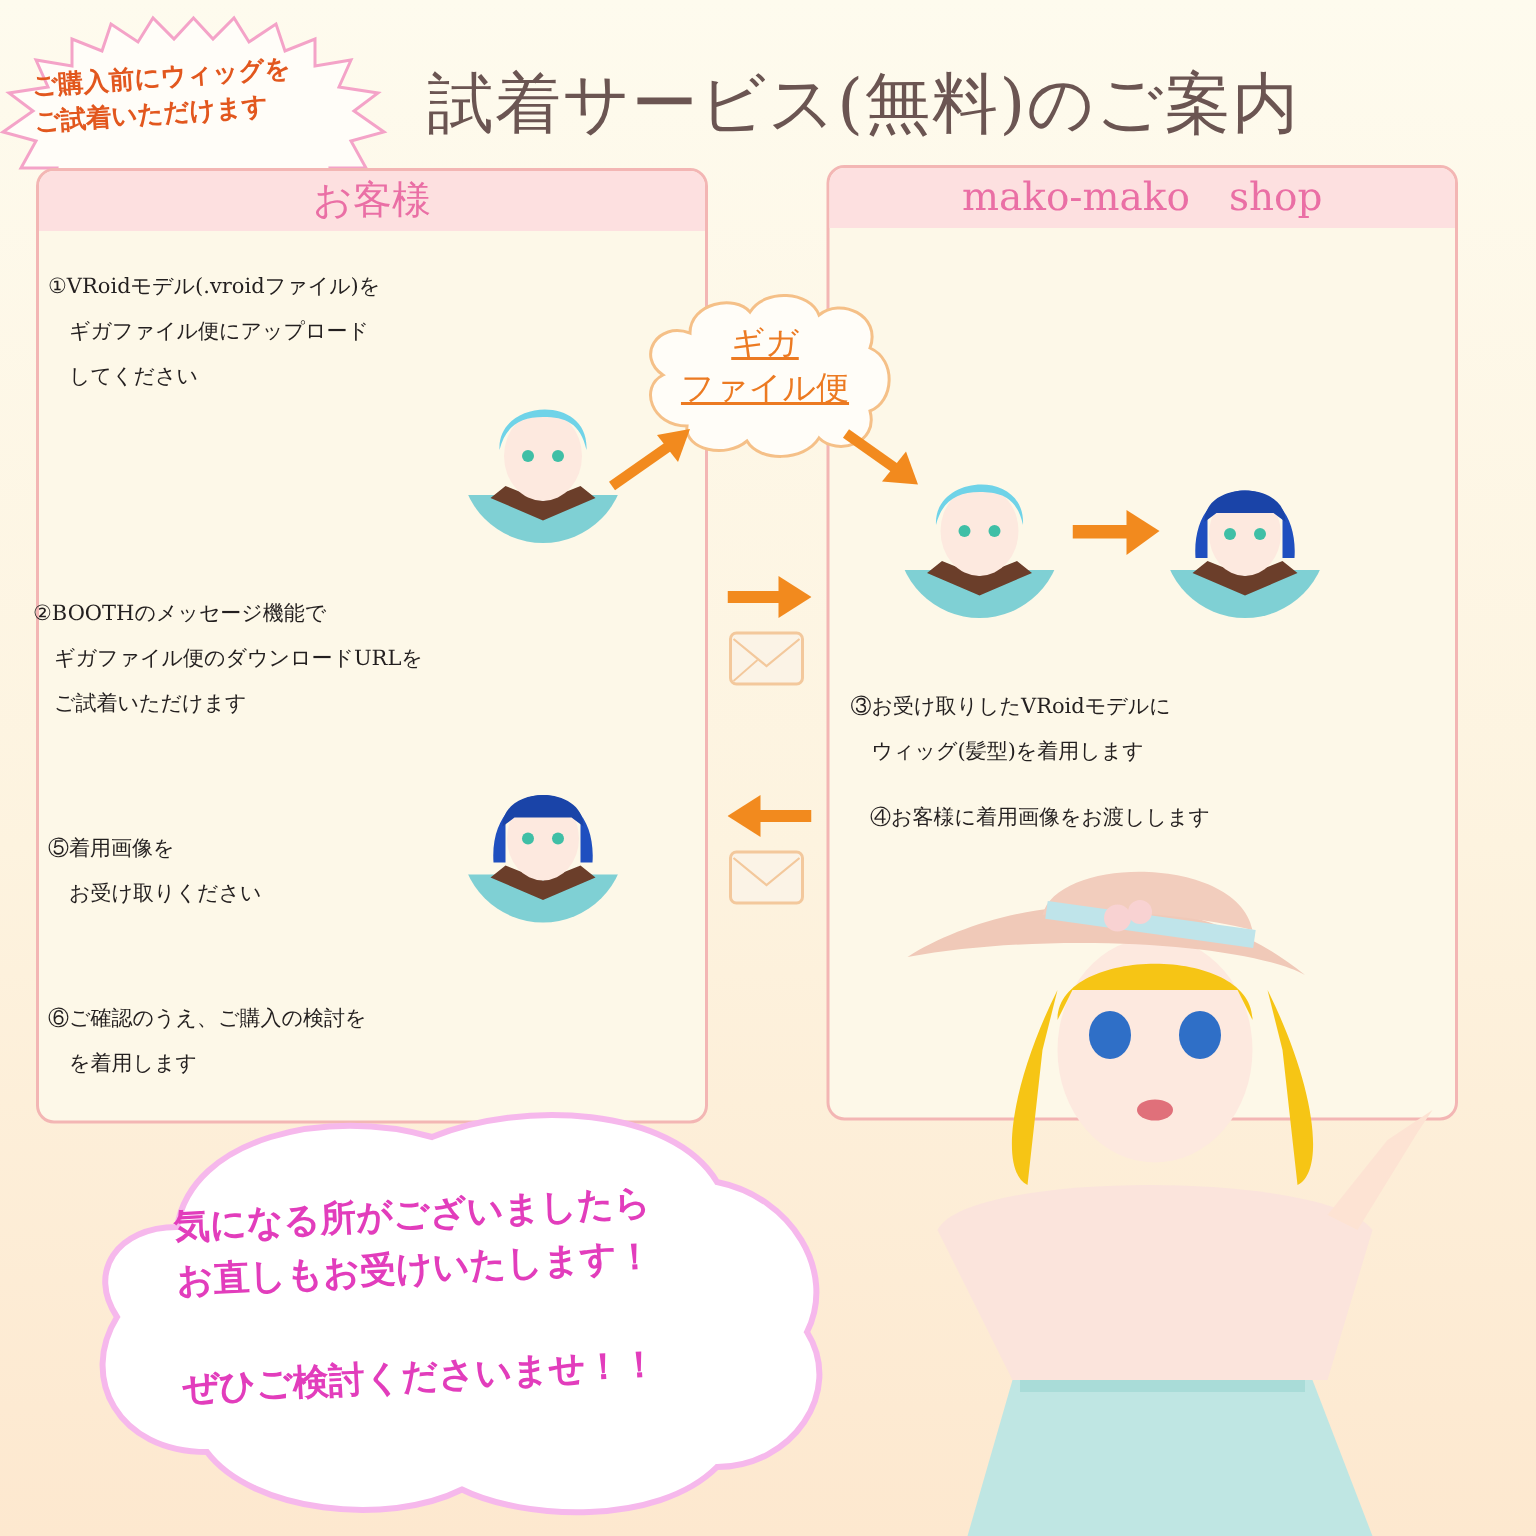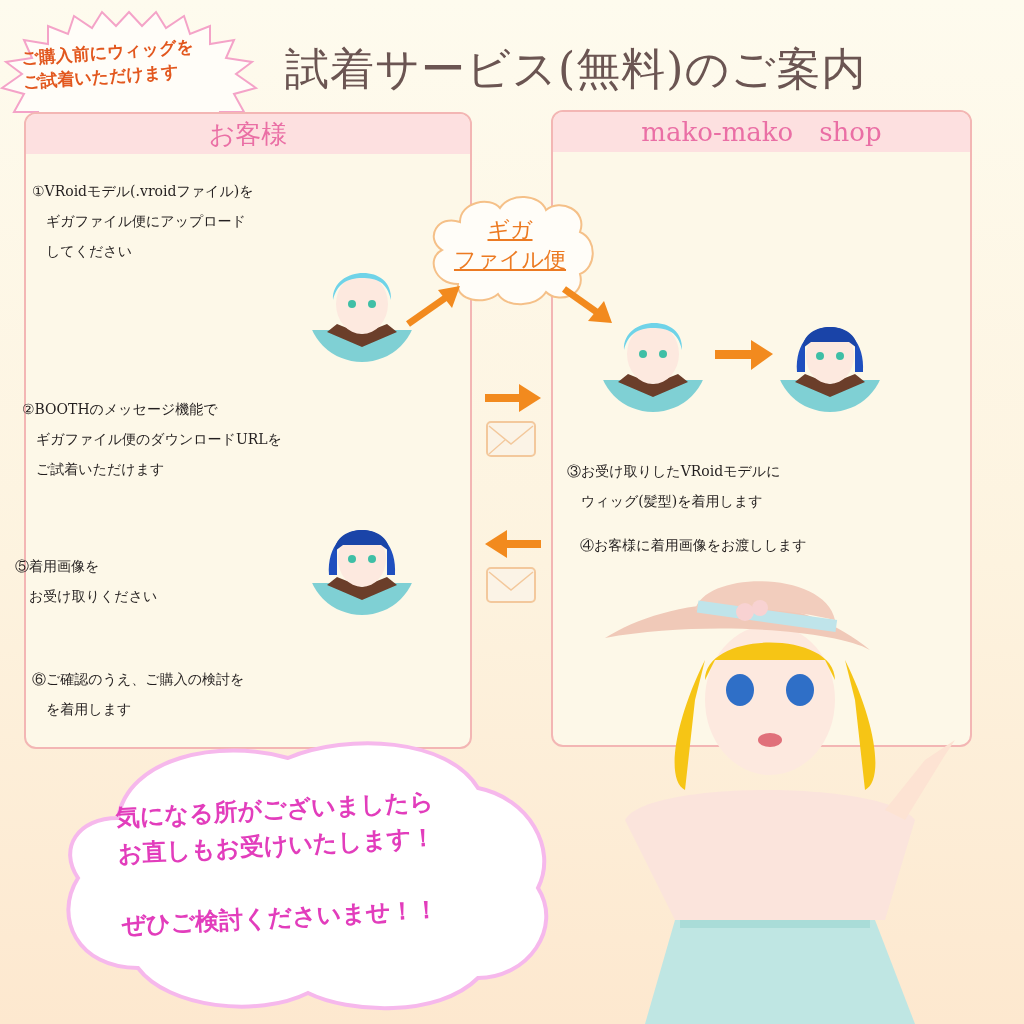--- a/index.html
+++ b/index.html
@@ -60,21 +60,21 @@
 
 <div class="abs panel panel-left">
   <div class="panel-head">お客様</div>
 </div>
 <div class="abs step" style="left:32px; top:176px;">①VRoidモデル(.vroidファイル)を
 　ギガファイル便にアップロード
 　してください</div>
 <div class="abs step" style="left:22px; top:394px;">②BOOTHのメッセージ機能で
 　ギガファイル便のダウンロードURLを
 　ご試着いただけます</div>
-<div class="abs step" style="left:15px; top:551px;">⑤着用画像を
+<div class="abs step" style="left:32px; top:551px;">⑤着用画像を
 　お受け取りください</div>
 <div class="abs step" style="left:32px; top:664px;">⑥ご確認のうえ、ご購入の検討を
 　を着用します</div>
 
 <div class="abs panel panel-right">
   <div class="panel-head">mako-mako　shop</div>
 </div>
 <div class="abs step" style="left:567px; top:436px;margin-top:20px;">③お受け取りしたVRoidモデルに
 　ウィッグ(髪型)を着用します</div>
 <div class="abs step" style="left:580px; top:530px;">④お客様に着用画像をお渡しします</div>

